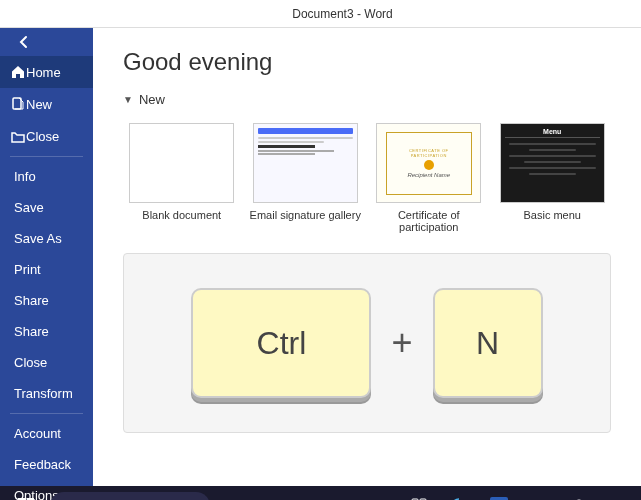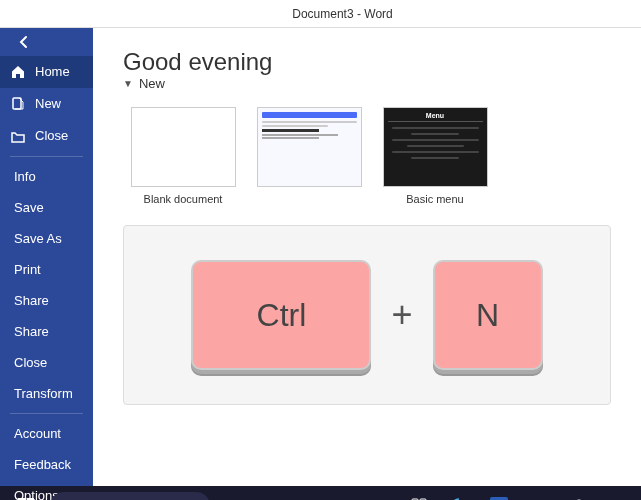--- a/index.html
+++ b/index.html
@@ -39,22 +39,22 @@
       align-items: center;
       justify-content: center;
       cursor: pointer;
       margin: 6px 4px;
     }
 
     .sidebar-back svg { fill: #fff; }
 
     .sidebar-nav-item {
       display: flex;
-      align-items: flex-start;
-      gap: 9px;
+      align-items: center;
+      gap: 0;
       padding: 8px 10px;
       cursor: pointer;
       font-size: 13px;
       color: #fff;
       white-space: nowrap;
     }
 
     .sidebar-nav-item.active {
       background: #1e3a7a;
     }
@@ -90,20 +90,21 @@
       flex: 1;
       background: #fff;
       padding: 20px 30px;
       overflow-y: auto;
     }
 
     .greeting {
       font-size: 24px;
       font-weight: 300;
       color: #333;
+      margin-bottom: 16px;
     }
 
     .section-header {
       display: flex;
       align-items: center;
       gap: 6px;
       margin-bottom: 16px;
       font-size: 13px;
       color: #333;
     }
@@ -157,21 +158,21 @@
       border-radius: 4px;
       padding: 20px;
       display: flex;
       align-items: center;
       justify-content: center;
       gap: 20px;
       height: 180px;
     }
 
     .key {
-      background: #fca5a5;
+      background: #fef9c3;
       border: 2px solid #ccc;
       border-radius: 10px;
       box-shadow: 0 4px 0 #aaa, 0 6px 0 #999;
       display: flex;
       align-items: center;
       justify-content: center;
       font-size: 32px;
       font-weight: 300;
       color: #444;
     }
@@ -433,22 +434,35 @@
         <div class="template-thumb">
           <div class="email-sig-mock">
             <div class="email-header-line"></div>
             <div class="email-text-line"></div>
             <div class="email-text-line" style="width:70%"></div>
             <div class="email-name-line"></div>
             <div class="email-contact-line"></div>
             <div class="email-contact-line" style="width:60%"></div>
           </div>
         </div>
-      </div>
-
+        <span class="template-label">Email signature gallery</span>
+      </div>
+
+      <div class="template-item">
+        <div class="template-thumb">
+          <div class="cert-mock">
+            <div class="cert-border">
+              <div class="cert-title">CERTIFICATE OF<br>PARTICIPATION</div>
+              <div class="cert-badge"></div>
+              <div class="cert-name">Recipient Name</div>
+            </div>
+          </div>
+        </div>
+        <span class="template-label">Certificate of participation</span>
+      </div>
 
       <div class="template-item">
         <div class="template-thumb">
           <div class="menu-mock">
             <div class="menu-mock-title">Menu</div>
             <div class="menu-mock-line"></div>
             <div class="menu-mock-line" style="width:50%;margin-left:auto;margin-right:auto;"></div>
             <div class="menu-mock-line"></div>
             <div class="menu-mock-line" style="width:60%;margin-left:auto;margin-right:auto;"></div>
             <div class="menu-mock-line"></div>

